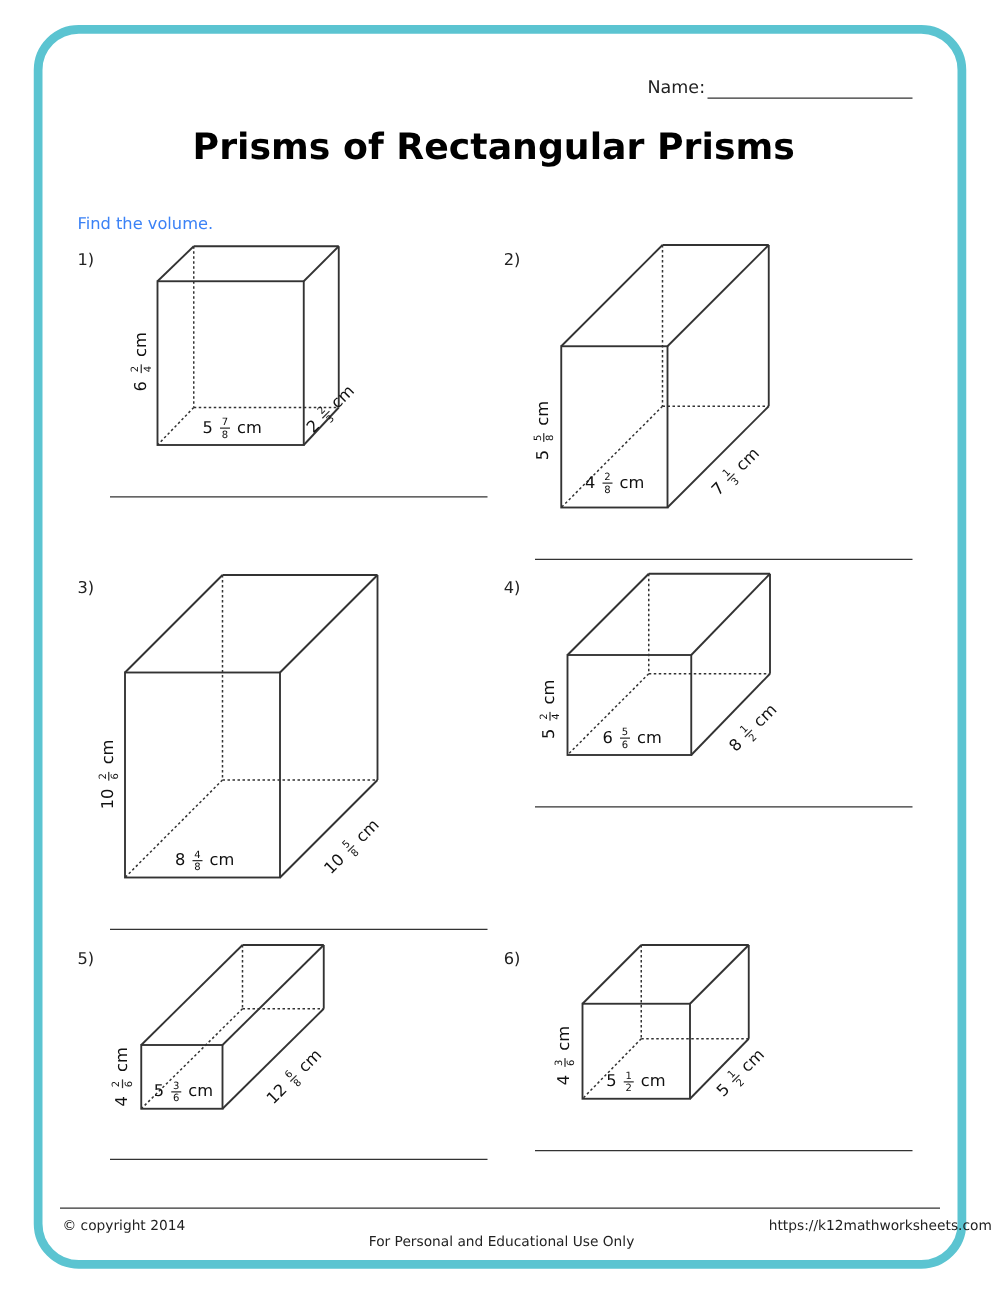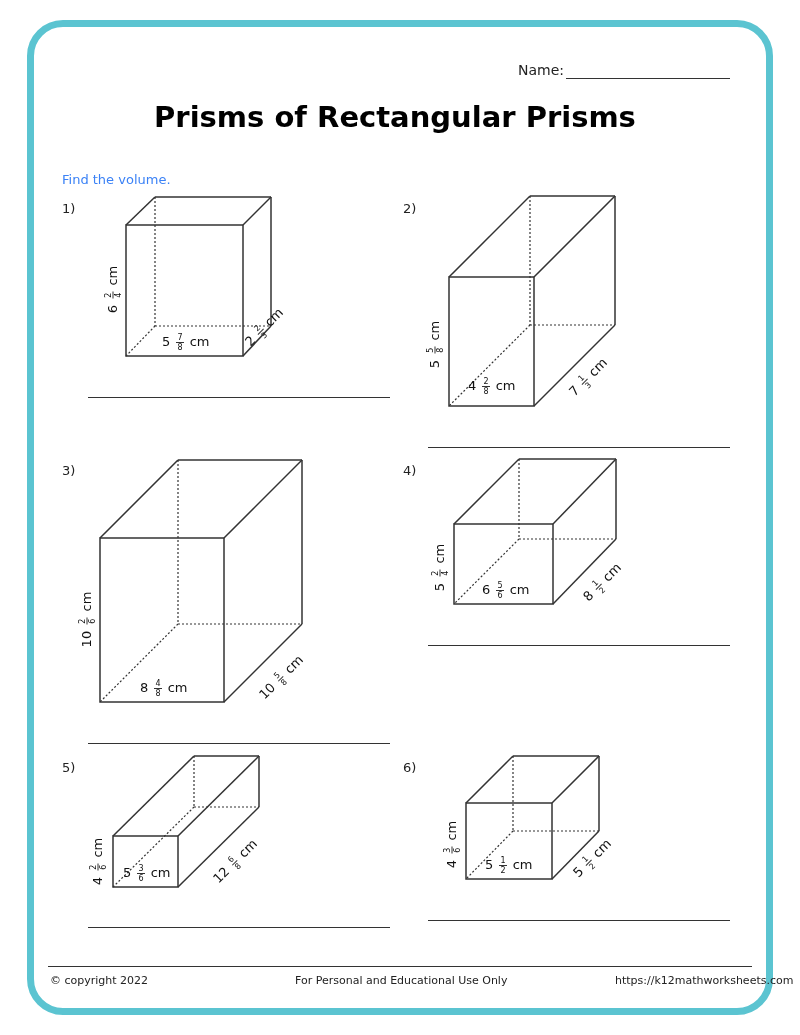--- a/index.html
+++ b/index.html
@@ -221,15 +221,15 @@
   <span>cm</span>
 </div>
 <div style="position:absolute;left:576px;top:866px;font-size:13px;white-space:nowrap;transform:rotate(-45deg);transform-origin:left center;">
   <span>5</span>
   <span style="display:inline-block;vertical-align:middle;text-align:center;font-size:8px;line-height:9px;margin:0 2px;"><span>1</span><br><span style="border-top:1px solid #333;display:inline-block;padding:0 1px;">2</span></span>
   <span>cm</span>
 </div>
 <div class="answer-line" style="left:428px; top:920px; width:302px;"></div>
 
 <div class="footer-rule"></div>
-<div class="footer-text" style="left:50px;">© copyright 2022</div>
-<div class="footer-text" style="left:295px;">For Personal and Educational Use Only</div>
+<div class="footer-text" style="left:50px;">© copyright 2014</div>
+<div class="footer-text" style="left:295px;margin-top:13px;">For Personal and Educational Use Only</div>
 <div class="footer-text" style="left:574px;margin-left:41px;">https://k12mathworksheets.com</div>
 
 </body></html>

